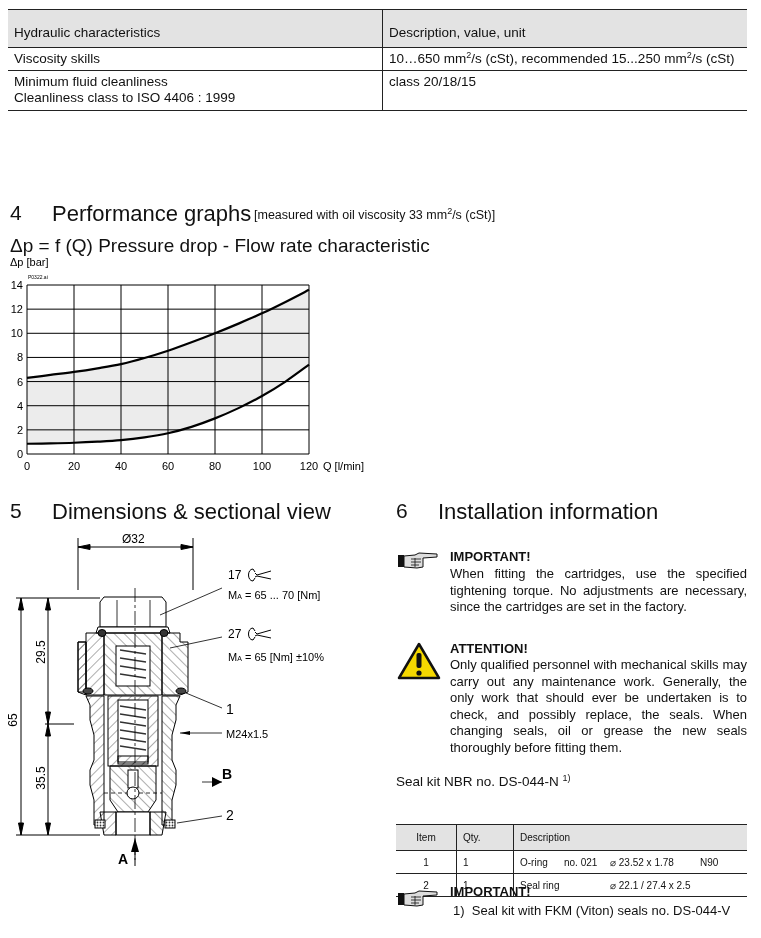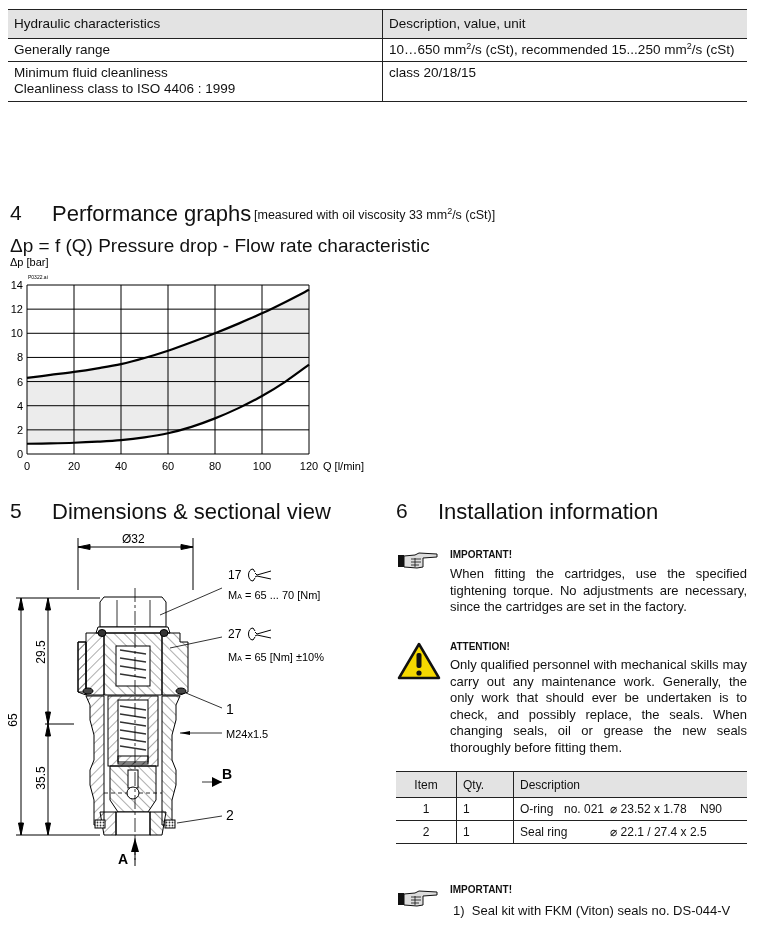--- a/index.html
+++ b/index.html
@@ -12,40 +12,40 @@
   
   .hc-table {
     position: absolute; left: 8px; top: 9px; width: 739px;
     border-collapse: collapse; font-size: 13.5px;
   }
   .hc-table th, .hc-table td {
     text-align: left; vertical-align: top; font-weight: normal;
     padding: 3px 6px 3px 6px; line-height: 16px;
     border-top: 1px solid #222; border-bottom: 1px solid #222;
   }
-  .hc-table th { background: #e3e3e3; padding-top: 6px; padding-bottom: 6px; }
+  .hc-table th { background: #e3e3e3; padding-top: 15px; padding-bottom: 6px; }
   .hc-table .c1 { width: 362px; border-right: 1px solid #222; }
   .hc-table tr.r1 td { height: 33px; }
   .hc-table tr.r4 td { height: 33px; }
   sup { font-size: 9px; vertical-align: 5px; line-height: 0; }
 
   .sec-num { font-size: 21px; }
   .sec-title { font-size: 22px; }
   .sec-note { font-size: 12.5px; }
 
   .graph-sub { font-size: 19px; }
   .axis-txt { font-size: 11px; font-family: "Liberation Sans", sans-serif; }
 
   .para { font-size: 13px; line-height: 16.5px; text-align: justify; }
-  .bold-h { font-size: 10px; font-weight: bold; }
+  .bold-h { font-size: 13px; font-weight: bold; }
 
   .seal-title { font-size: 13.5px; }
   .seal-table {
-    position: absolute; left: 396px; top: 771px; width: 351px;
-    border-collapse: collapse; font-size: 12px;
+    position: absolute; left: 396px; top: 824px; width: 351px;
+    border-collapse: collapse; font-size: 10px;
   }
   .seal-table th, .seal-table td {
     border-top: 1px solid #222; border-bottom: 1px solid #222;
     padding: 0 6px; height: 22px; font-weight: normal;
   }
   .seal-table th { background: #e3e3e3; height: 25px; }
   .seal-table .ci { width: 48px; text-align: center; border-right: 1px solid #222; }
   .seal-table .cq { width: 44px; text-align: left; border-right: 1px solid #222; }
   .seal-table .cd { text-align: left; }
   .dsp { display: inline-block; }
@@ -53,21 +53,21 @@
 </head>
 <body>
 
 <table class="hc-table">
   <tbody>
       <tr>
     <th class="c1">Hydraulic characteristics</th>
     <th>Description, value, unit</th>
   </tr>
   <tr>
-    <td class="c1"><span>Generally range</span></td>
+    <td class="c1"><span>Viscosity skills</span></td>
     <td><span>10…650 mm</span><sup>2</sup><span>/s (cSt), recommended 15...250 mm</span><sup>2</sup><span>/s (cSt)</span></td>
   </tr>
   <tr class="r4">
     <td class="c1"><span>Minimum fluid cleanliness</span><br><span>Cleanliness class to ISO 4406 : 1999</span></td>
     <td><span>class 20/18/15</span></td>
   </tr>
 </tbody>
   </table>
 
 <div class="abs sec-num" style="left:10px; top:201px;">4</div>

